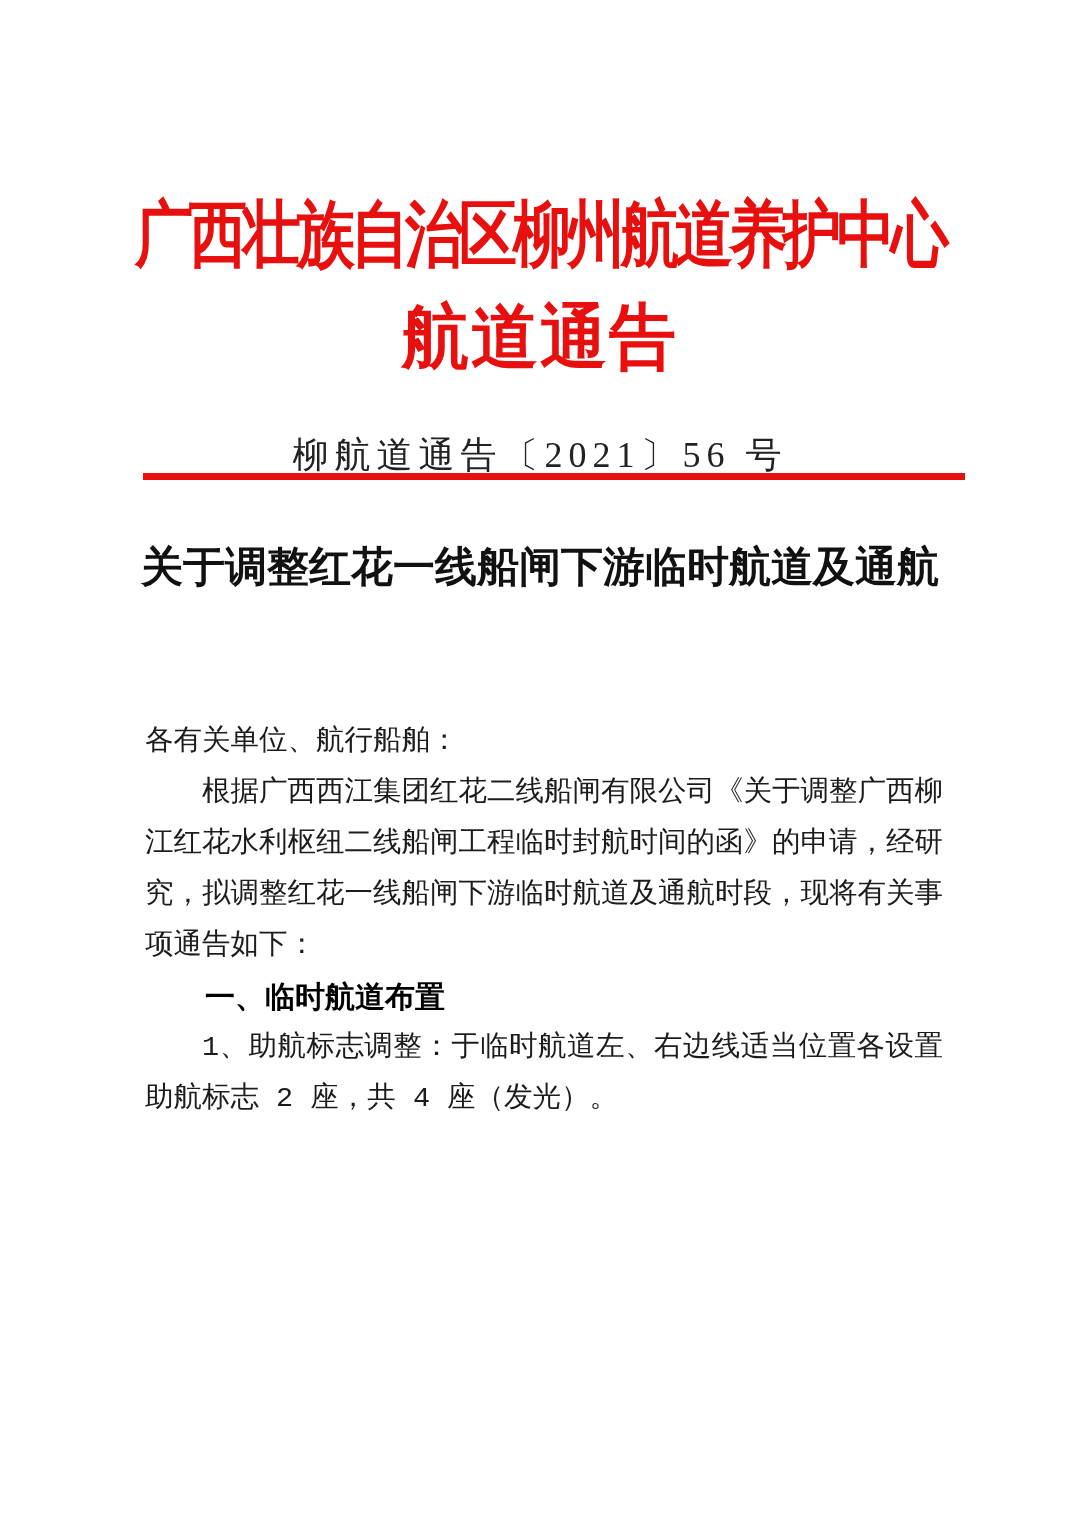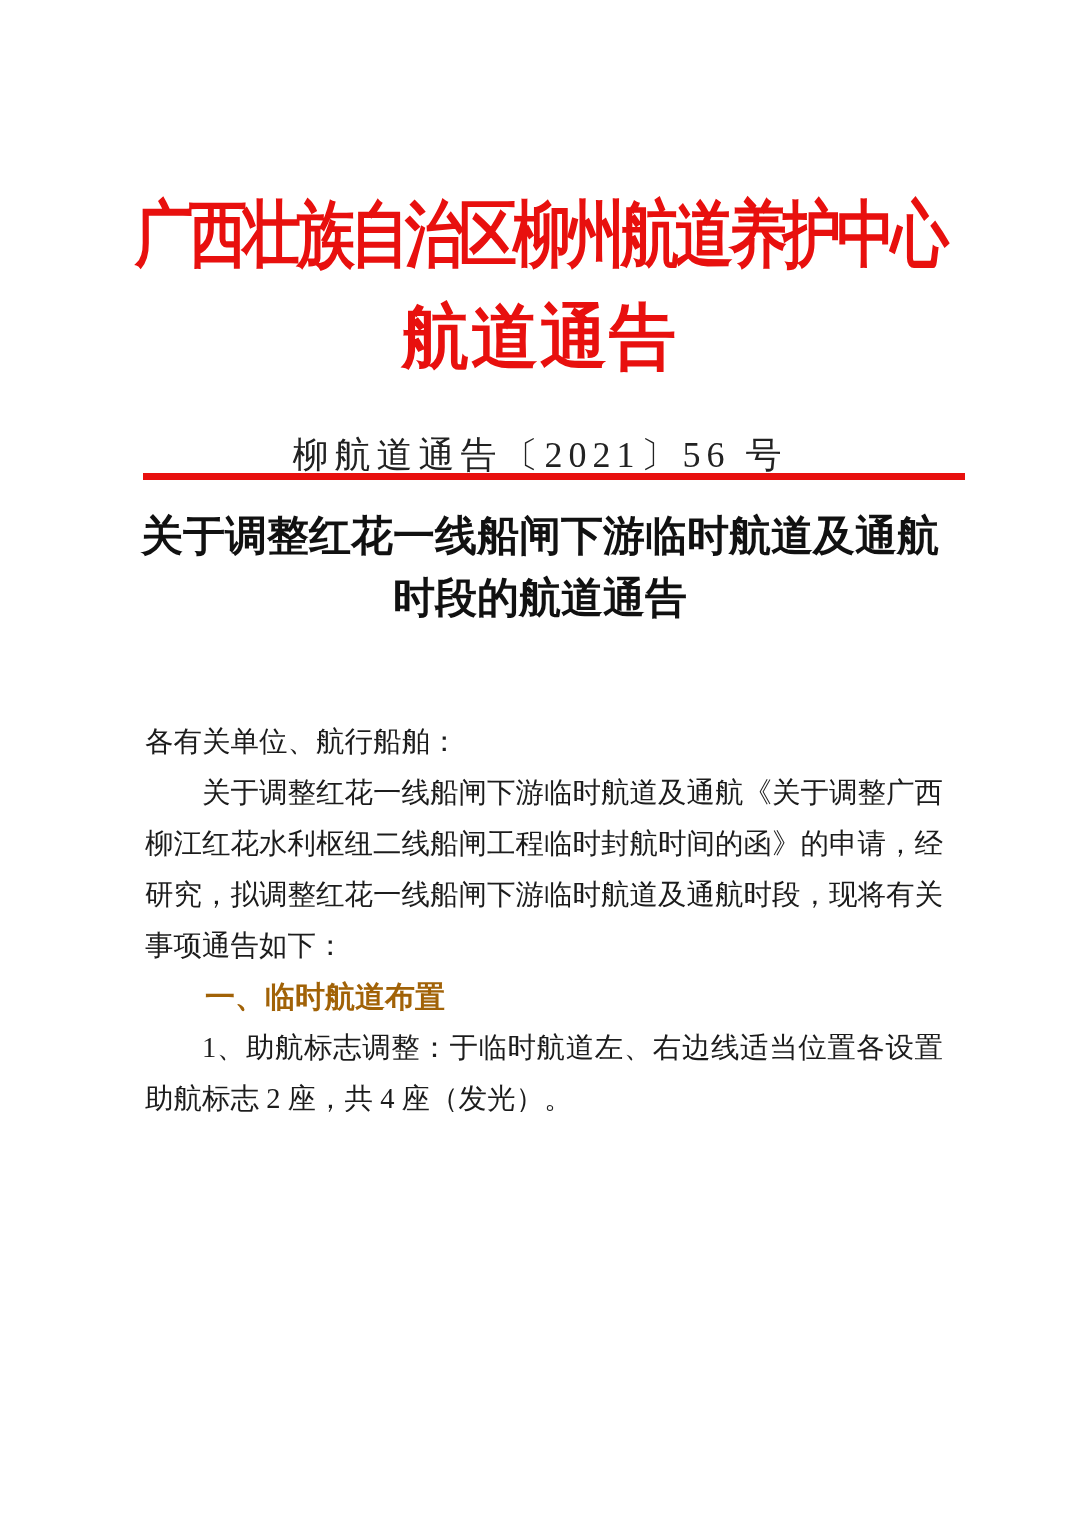--- a/index.html
+++ b/index.html
@@ -68,21 +68,21 @@
     top: 473px;
     left: 143px;
     width: 822px;
     height: 7px;
     background: #e8100e;
   }
 
   
   .notice-title {
     position: absolute;
-    top: 505px;
+    top: 536px;
     left: 135px;
     width: 810px;
     text-align: center;
     font-weight: 700;
     font-size: 42px;
     line-height: 62px;
     color: #111111;
     letter-spacing: 0px;
   }
 
@@ -91,52 +91,51 @@
     position: absolute;
     top: 716px;
     left: 145px;
     width: 798px;
     font-size: 28.5px;
     line-height: 51px;
     text-align: justify;
     color: #1c1c1c;
   }
 
-  .para { margin: 0; }
+  .para { margin: 0; font-family: Liberation Mono, monospace; }
   .para.indent { text-indent: 2em; }
 
   .section-heading {
     margin: 0;
     font-family: "Liberation Sans", sans-serif;
     font-weight: 700;
     font-size: 30px;
     line-height: 51px;
     text-indent: 2em;
-    color: #a16207;
+    color: #000000;
     text-align: left;
   }
 </style>
 </head>
 <body>
 
 <div class="page">
 
   <div class="org-title">广西壮族自治区柳州航道养护中心</div>
 
   <div class="doc-type">航道通告</div>
 
   <div class="doc-number">柳航道通告〔2021〕56 号</div>
 
   <div class="red-rule"></div>
 
   <div class="notice-title">
     <div>关于调整红花一线船闸下游临时航道及通航</div>
-    <div>时段的航道通告</div>
   </div>
 
   <div class="body-col">
     <p class="para">各有关单位、航行船舶：</p>
-    <p class="para indent">关于调整红花一线船闸下游临时航道及通航《关于调整广西柳江红花水利枢纽二线船闸工程临时封航时间的函》的申请，经研究，拟调整红花一线船闸下游临时航道及通航时段，现将有关事项通告如下：</p>
+    <p class="para indent">根据广西西江集团红花二线船闸有限公司《关于调整广西柳江红花水利枢纽二线船闸工程临时封航时间的函》的申请，经研究，拟调整红花一线船闸下游临时航道及通航时段，现将有关事项通告如下：</p>
     <p class="section-heading">一、临时航道布置</p>
     <p class="para indent">1、助航标志调整：于临时航道左、右边线适当位置各设置助航标志 2 座，共 4 座（发光）。</p>
   </div>
 
 </div>
 
 </body></html>

